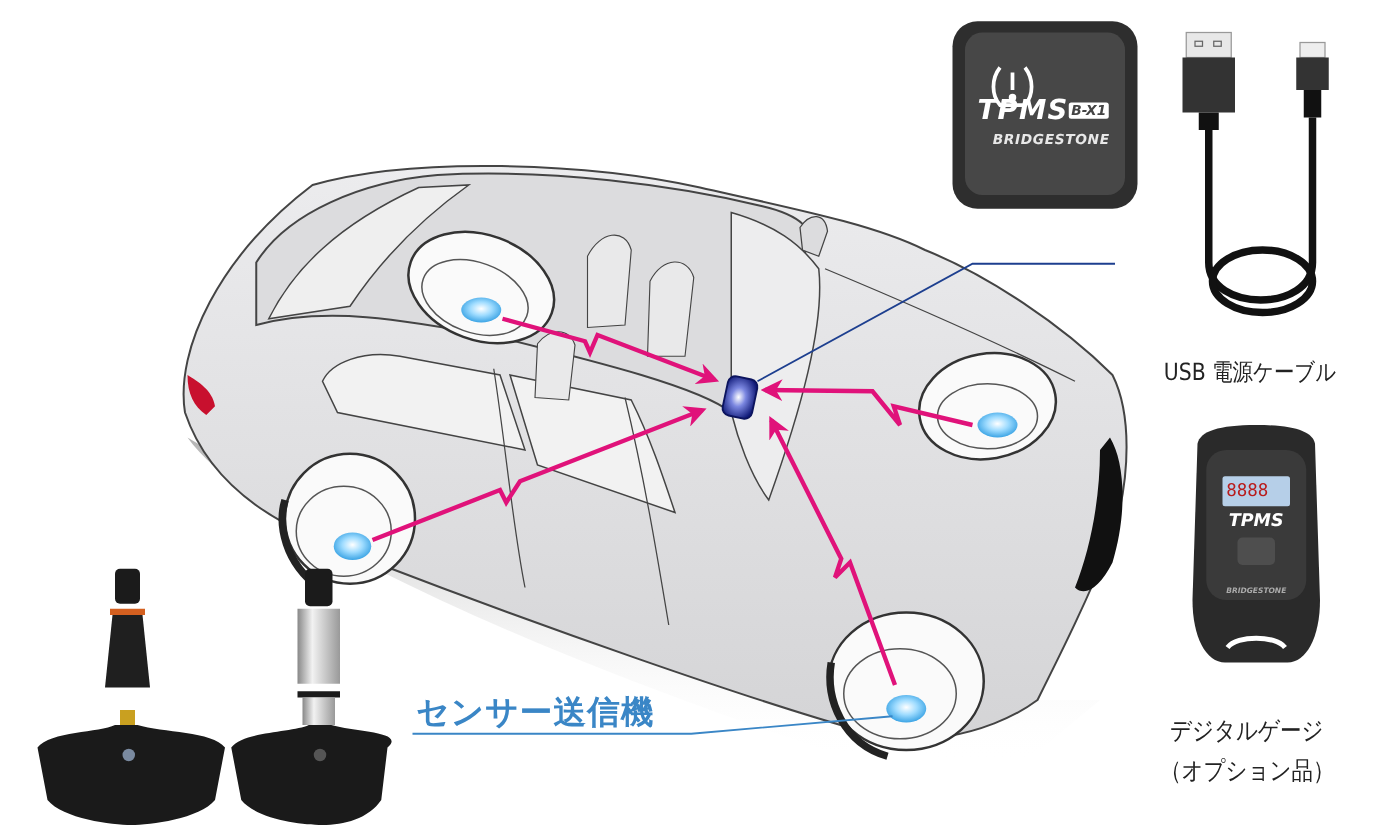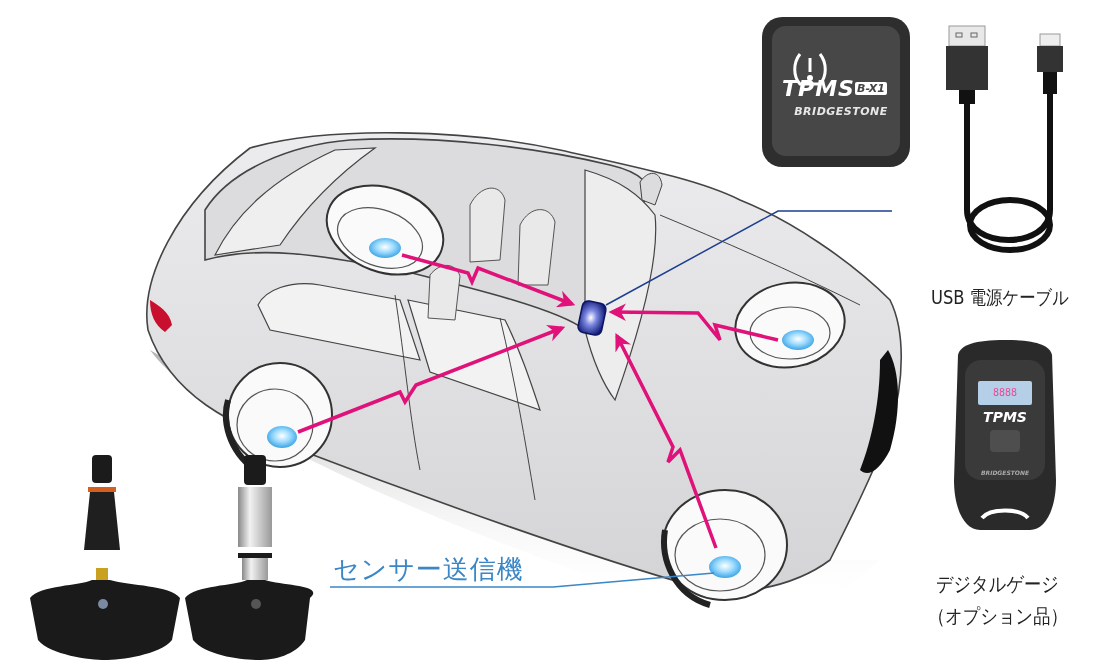--- a/index.html
+++ b/index.html
@@ -1,27 +1,27 @@
 <!DOCTYPE html>
 <html><head>
 <meta charset="utf-8">
 <style>
   html, body { margin:0; padding:0; background:#ffffff; }
   body { width:1106px; height:668px; position:relative; overflow:hidden; font-family:"DejaVu Sans", sans-serif; }
   #stage { position:absolute; left:0; top:0; width:1106px; height:668px; }
   .label { position:absolute; white-space:nowrap; }
   .lbl-receiver { left:793px; top:175px; font-size:29px; font-weight:bold; color:#1d3f8f; letter-spacing:1px; }
-  .lbl-sensor { left:333px; top:552px; font-size:26px; font-weight:normal; color:#3a86c6; letter-spacing:1px; }
+  .lbl-sensor { left:333px; top:552px; font-size:26px; font-weight:bold; color:#3a86c6; letter-spacing:1px; }
   .lbl-usb { left:931px; top:285px; font-size:19px; color:#222; transform:scaleX(0.86); transform-origin:left top; }
   .lbl-gauge1 { left:936px; top:571px; font-size:20px; color:#222; transform:scaleX(0.86); transform-origin:left top; }
   .lbl-gauge2 { left:928px; top:603px; font-size:20px; color:#222; transform:scaleX(0.86); transform-origin:left top; }
   .rx-brand { position:absolute; left:793px; top:105px; width:96px; text-align:center; font-size:11px; font-style:italic; font-weight:bold; color:#e8e8e8; letter-spacing:0.5px; }
   .rx-model { position:absolute; left:782px; top:76px; font-size:22px; font-style:italic; font-weight:bold; color:#ffffff; letter-spacing:1px; }
   .rx-variant { position:absolute; left:855px; top:82px; font-size:11px; font-style:italic; font-weight:bold; color:#444; background:#fff; padding:0 2px; border-radius:2px; }
-  .gauge-lcd { position:absolute; left:981px; top:383px; width:48px; height:20px; font-family:"DejaVu Sans Mono", monospace; font-size:10px; color:#ec4899; text-align:center; line-height:20px; }
+  .gauge-lcd { position:absolute; left:981px; top:383px; width:48px; height:20px; font-family:"DejaVu Sans Mono", monospace; font-size:14px; color:#b91c1c; text-align:left; line-height:20px; }
   .gauge-model { position:absolute; left:979px; top:409px; width:52px; text-align:center; font-size:14px; font-style:italic; font-weight:bold; color:#fff; }
   .gauge-brand { position:absolute; left:976px; top:469px; width:58px; text-align:center; font-size:6px; font-style:italic; font-weight:bold; color:#aaa; }
 </style>
 </head>
 <body>
 
 <div id="stage">
 <svg width="1106" height="668" viewBox="0 0 1106 668" xmlns="http://www.w3.org/2000/svg">
   <defs>
     <radialGradient id="dotGrad" cx="0.5" cy="0.45" r="0.6">

